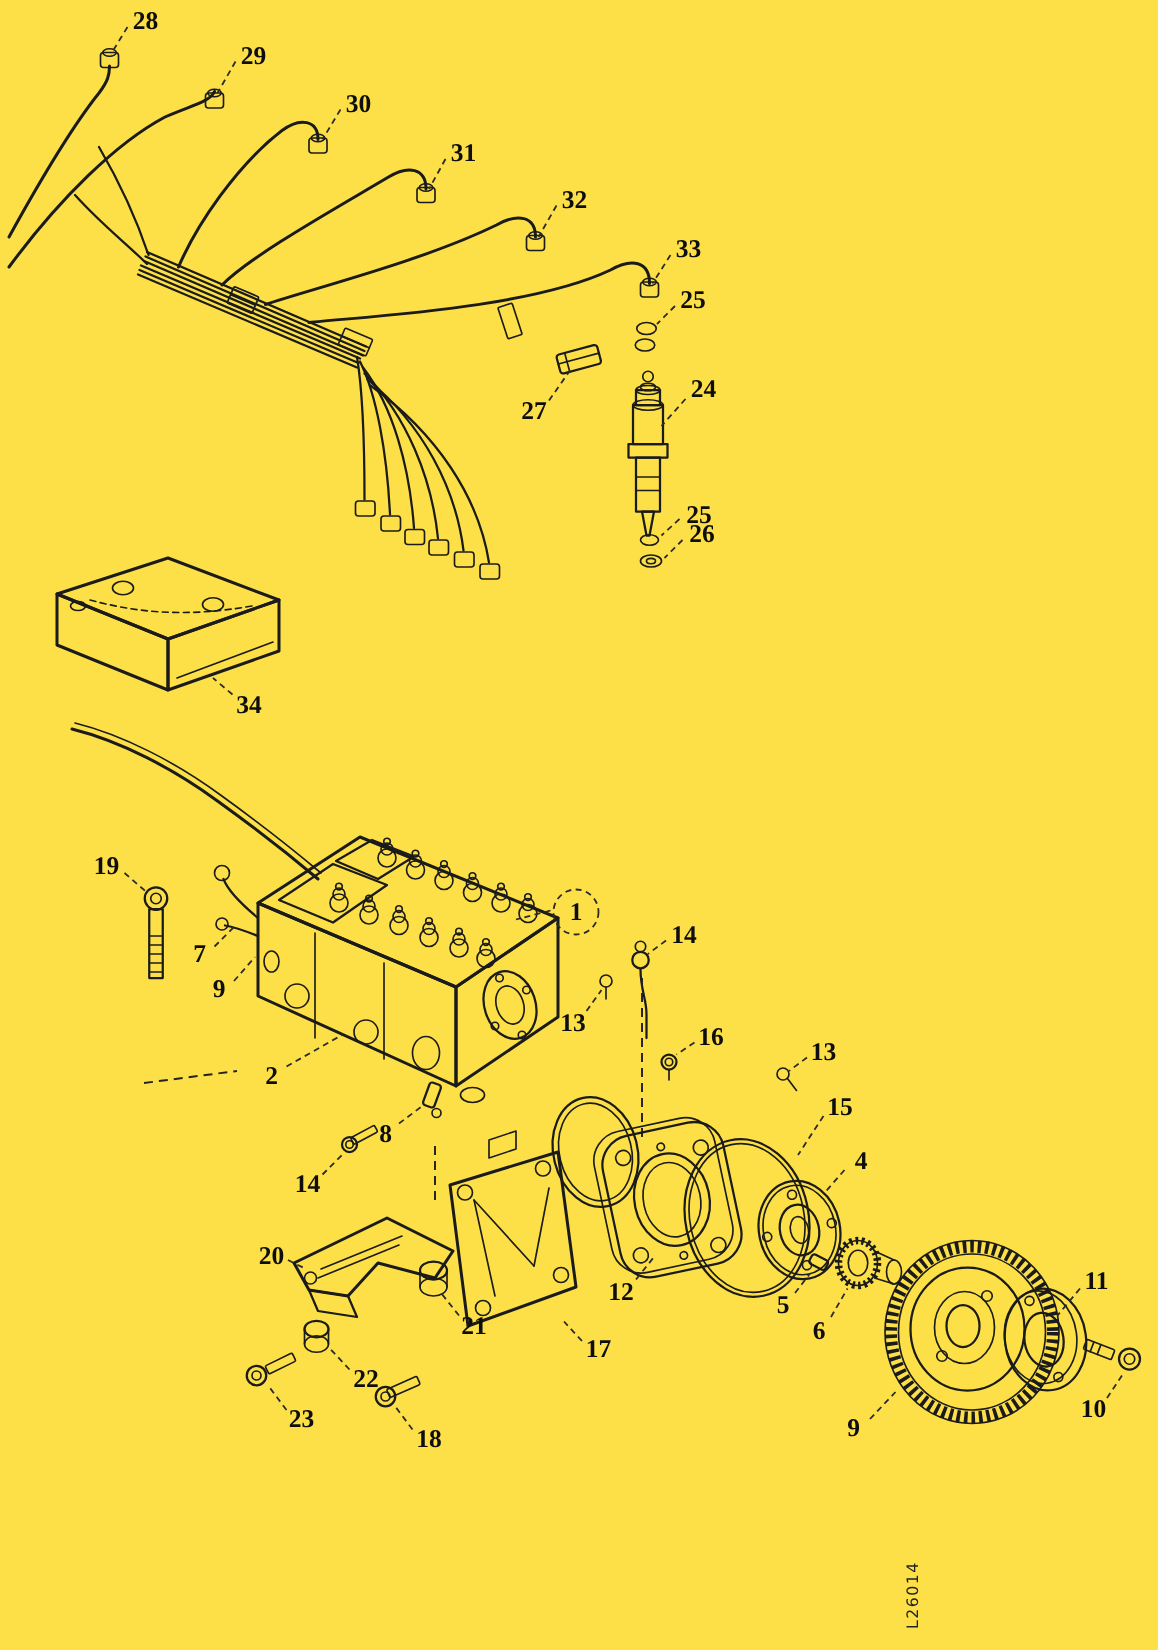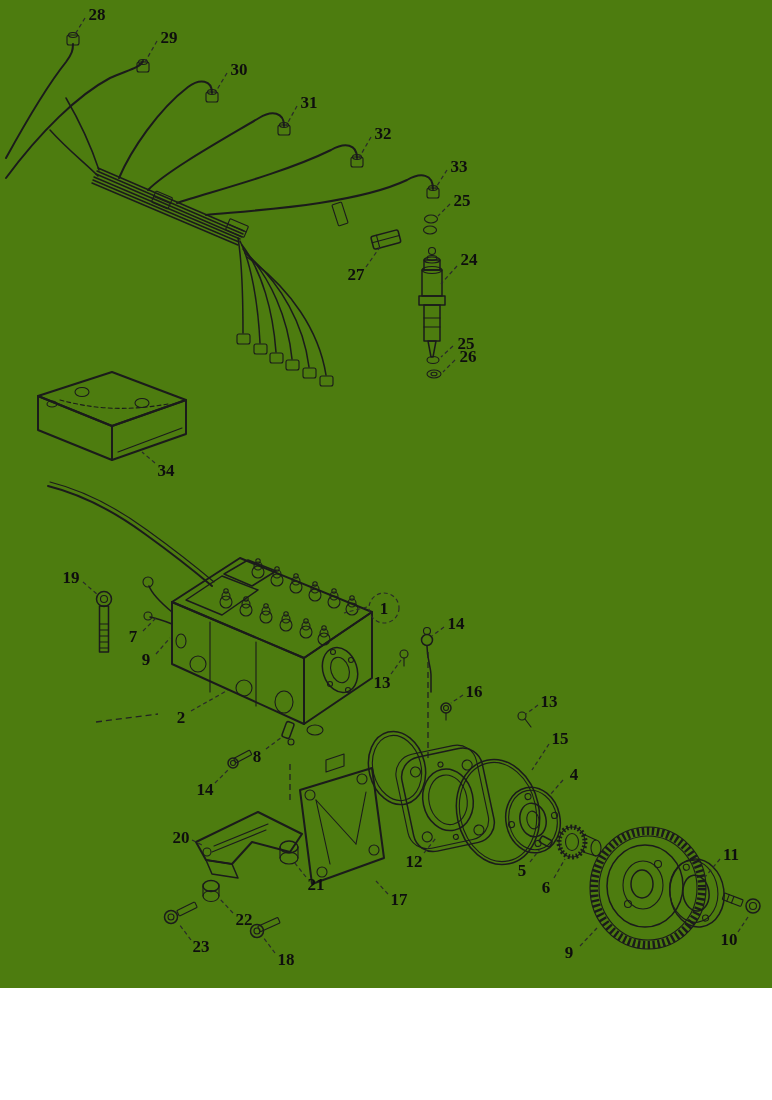--- a/index.html
+++ b/index.html
@@ -1,16 +1,16 @@
 <!DOCTYPE html>
 <html><head>
 <meta charset="utf-8">
 <style>
   html,body{margin:0;padding:0;background:#fff;}
-  .stage{position:relative;width:772px;height:988px;background:#4d7c0f;overflow:hidden;
+  .stage{position:relative;width:772px;height:1100px;background:#fde047;overflow:hidden;
          font-family:"Liberation Serif",serif;}
   svg{position:absolute;left:0;top:0;}
   .ln{fill:none;stroke:#1b1b1b;stroke-width:2;stroke-linecap:round;stroke-linejoin:round;}
   .md{fill:none;stroke:#1b1b1b;stroke-width:1.5;stroke-linecap:round;stroke-linejoin:round;}
   .thin{fill:none;stroke:#1b1b1b;stroke-width:1.1;stroke-linecap:round;stroke-linejoin:round;}
   .dash{fill:none;stroke:#222;stroke-width:1.3;stroke-dasharray:6 4;}
   .teeth{fill:none;stroke:#1b1b1b;stroke-width:8;stroke-dasharray:2.4 2.6;}
   .spline{fill:none;stroke:#1b1b1b;stroke-width:5;stroke-dasharray:1.8 2.2;}
   .leader{stroke:#2a2a2a;stroke-width:1.2;stroke-dasharray:4 3;fill:none;}
   .callout{font:bold 17px "Liberation Serif",serif;fill:#0e0e0e;}

